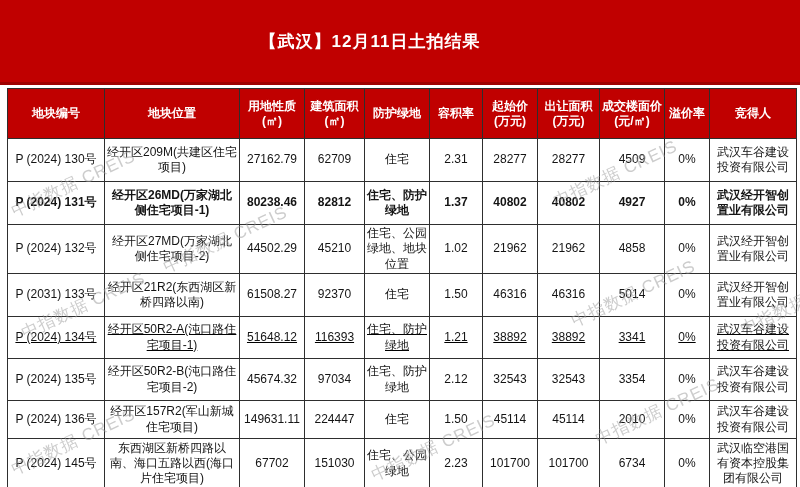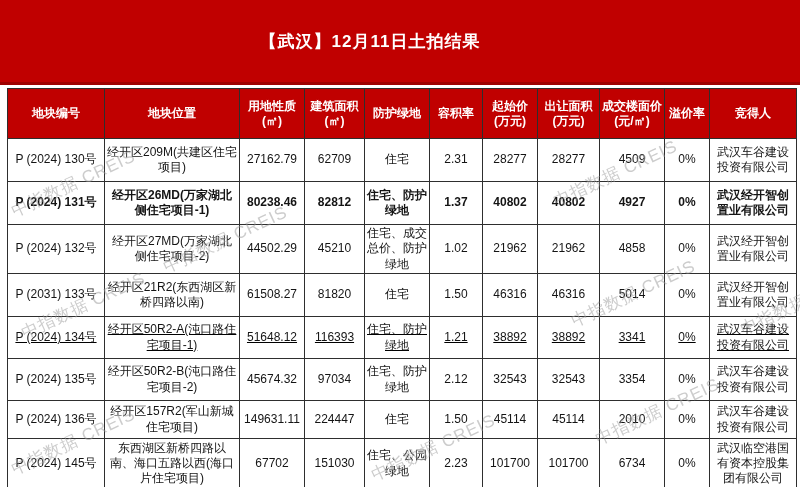--- a/index.html
+++ b/index.html
@@ -374,33 +374,33 @@
           <td>40802</td>
           <td>4927</td>
           <td>0%</td>
           <td>武汉经开智创置业有限公司</td>
         </tr>
         <tr>
           <td>P (2024) 132号</td>
           <td>经开区27MD(万家湖北侧住宅项目-2)</td>
           <td>44502.29</td>
           <td>45210</td>
-          <td>住宅、成交总价、防护绿地</td>
+          <td>住宅、公园绿地、地块位置</td>
           <td>1.02</td>
           <td>21962</td>
           <td>21962</td>
           <td>4858</td>
           <td>0%</td>
           <td>武汉经开智创置业有限公司</td>
         </tr>
         <tr>
           <td>P (2031) 133号</td>
           <td>经开区21R2(东西湖区新桥四路以南)</td>
           <td>61508.27</td>
-          <td>81820</td>
+          <td>92370</td>
           <td>住宅</td>
           <td>1.50</td>
           <td>46316</td>
           <td>46316</td>
           <td>5014</td>
           <td>0%</td>
           <td>武汉经开智创置业有限公司</td>
         </tr>
         <tr>
           <td>P (2024) 134号</td>

